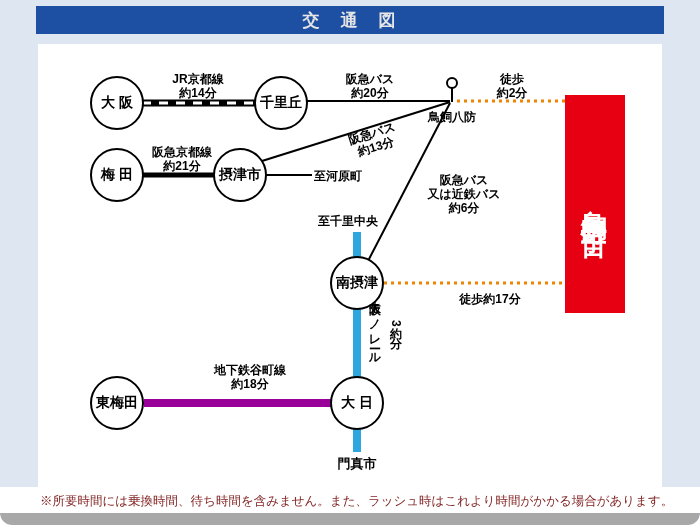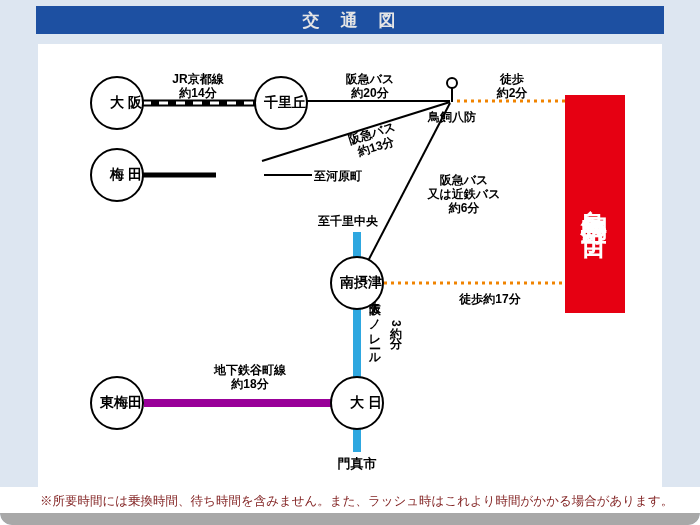--- a/index.html
+++ b/index.html
@@ -24,21 +24,21 @@
   svg.lines{position:absolute;left:0;top:0;}
   .jr-base{stroke:#000;stroke-width:7;}
   .jr-stripe{stroke:#fff;stroke-width:3;stroke-dasharray:9 8;}
   .thin{stroke:#000;stroke-width:2;}
   .thick{stroke:#000;stroke-width:5;}
   .walk{stroke:var(--walk-orange);stroke-width:3;stroke-dasharray:3 4;}
   .monorail-line{stroke:var(--monorail-blue);stroke-width:8;}
   .tanimachi-line{stroke:var(--tanimachi-purple);stroke-width:8;}
   .busstop-circle{fill:#fff;stroke:#000;stroke-width:2;}
   .station{position:absolute;box-sizing:border-box;width:54px;height:54px;border-radius:50%;
-           background:#fff;border:2px solid #000;display:flex;align-items:center;justify-content:flex-end;
+           background:#fff;border:2px solid #000;display:flex;align-items:center;justify-content:center;
            font-size:14px;font-weight:bold;white-space:nowrap;}
   .lbl{position:absolute;font-size:12px;font-weight:bold;line-height:14px;text-align:center;
        white-space:nowrap;color:#000;}
   .lbl .ln{display:block;}
   .rot{transform:rotate(-17deg);}
   .vlbl{position:absolute;writing-mode:vertical-rl;text-orientation:mixed;font-size:12px;
         font-weight:bold;letter-spacing:2px;white-space:nowrap;color:#000;}
   .banner{position:absolute;left:565px;top:95px;width:60px;height:218px;background:var(--destination-red);
           display:flex;align-items:center;justify-content:center;}
   .banner-text{writing-mode:vertical-rl;text-orientation:mixed;color:#fff;font-size:26px;
@@ -75,20 +75,23 @@
 
   <div class="station" style="left:90px;top:76px">
     <span>大 阪</span>
   </div>
   <div class="station" style="left:90px;top:148px">
     <span>梅 田</span>
   </div>
   <div class="station" style="left:254px;top:76px">
     <span>千里丘</span>
   </div>
+  <div class="station" style="left:213px;top:148px">
+    <span>摂津市</span>
+  </div>
   <div class="station" style="left:330px;top:256px">
     <span>南摂津</span>
   </div>
   <div class="station" style="left:330px;top:376px">
     <span>大 日</span>
   </div>
   <div class="station" style="left:90px;top:376px">
     <span>東梅田</span>
   </div>
 
@@ -99,20 +102,24 @@
   <div class="lbl" style="left:318px;top:72px;width:104px">
     <span class="ln">阪急バス</span>
     <span class="ln">約20分</span>
   </div>
   <div class="lbl" style="left:472px;top:72px;width:80px">
     <span class="ln">徒歩</span>
     <span class="ln">約2分</span>
   </div>
   <div class="lbl" style="left:410px;top:110px;width:84px">
     <span class="ln">鳥飼八防</span>
+  </div>
+  <div class="lbl" style="left:130px;top:145px;width:104px">
+    <span class="ln">阪急京都線</span>
+    <span class="ln">約21分</span>
   </div>
   <div class="lbl rot" style="left:328px;top:126px;width:92px">
     <span class="ln">阪急バス</span>
     <span class="ln">約13分</span>
   </div>
   <div class="lbl" style="left:314px;top:169px">
     <span class="ln">至河原町</span>
   </div>
   <div class="lbl" style="left:416px;top:173px;width:96px">
     <span class="ln">阪急バス</span>

